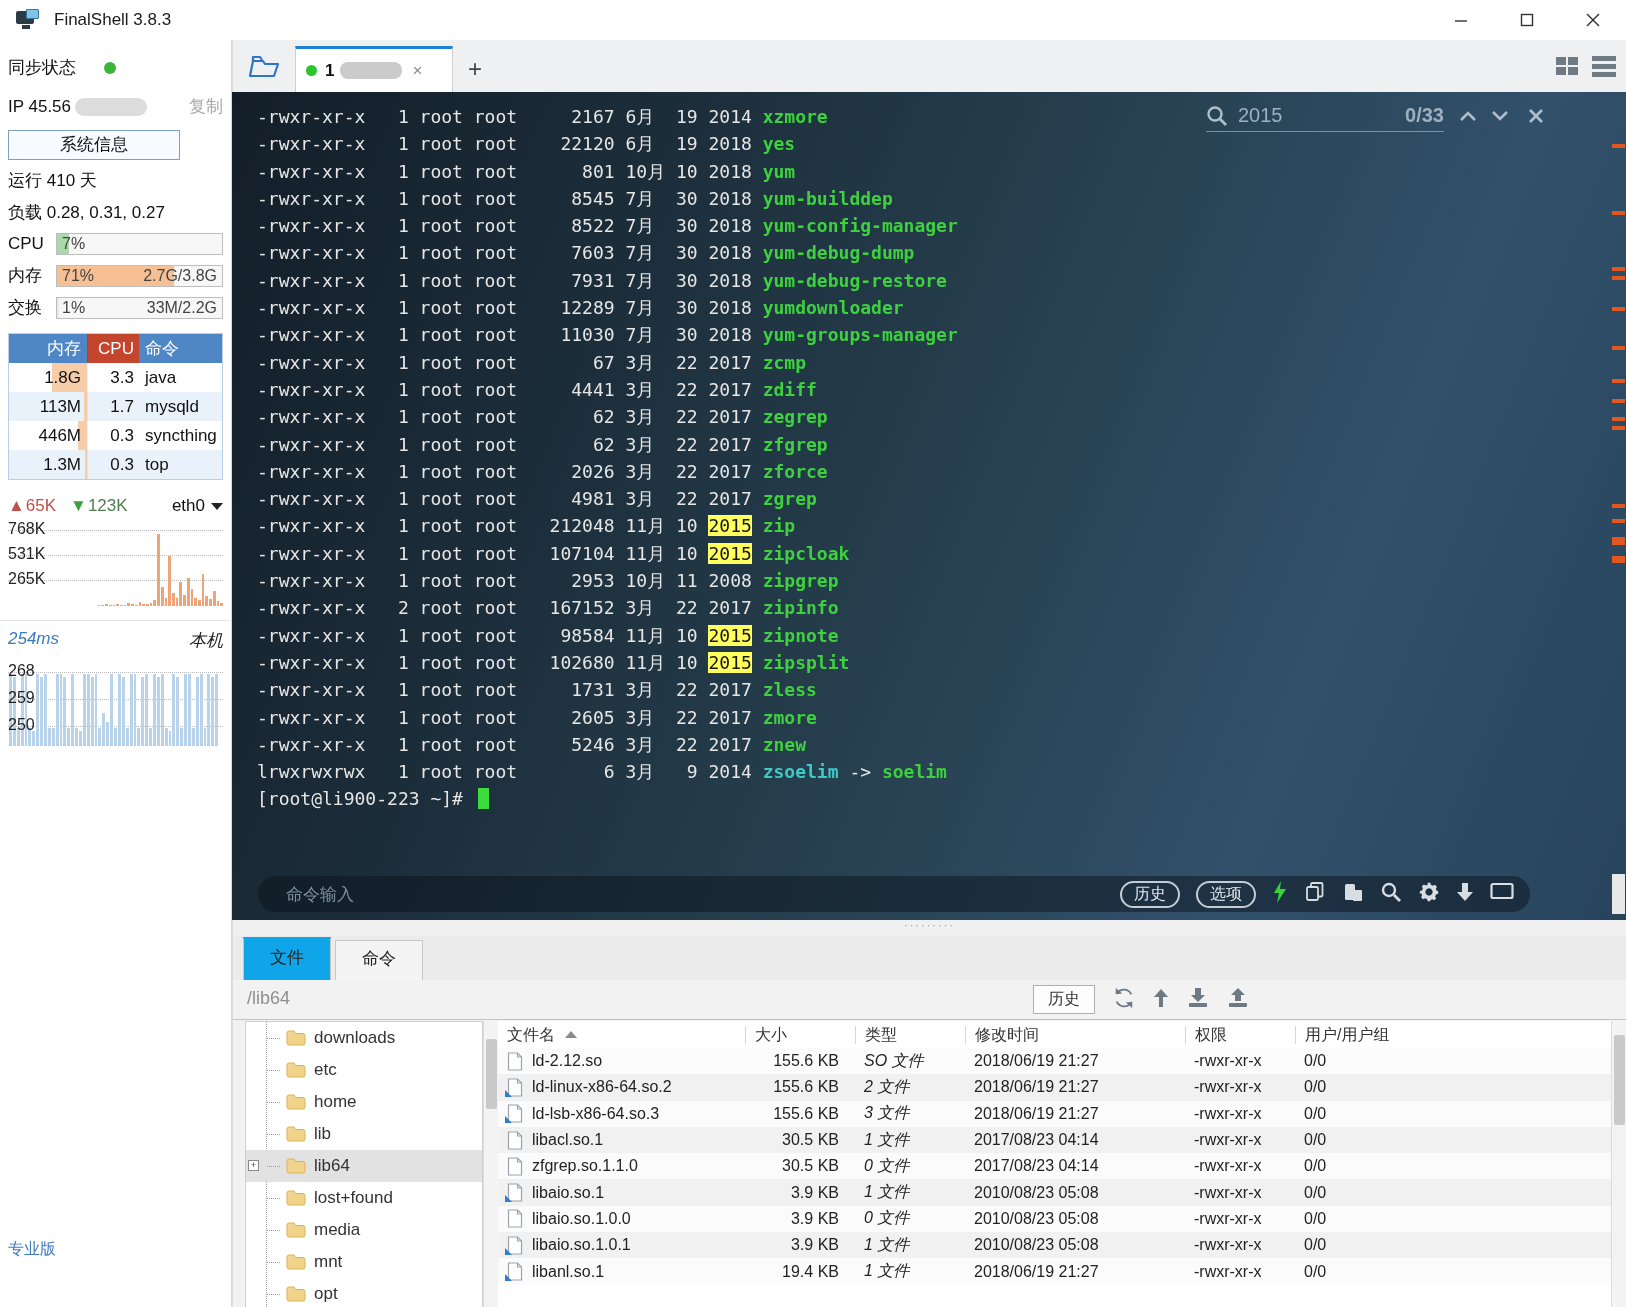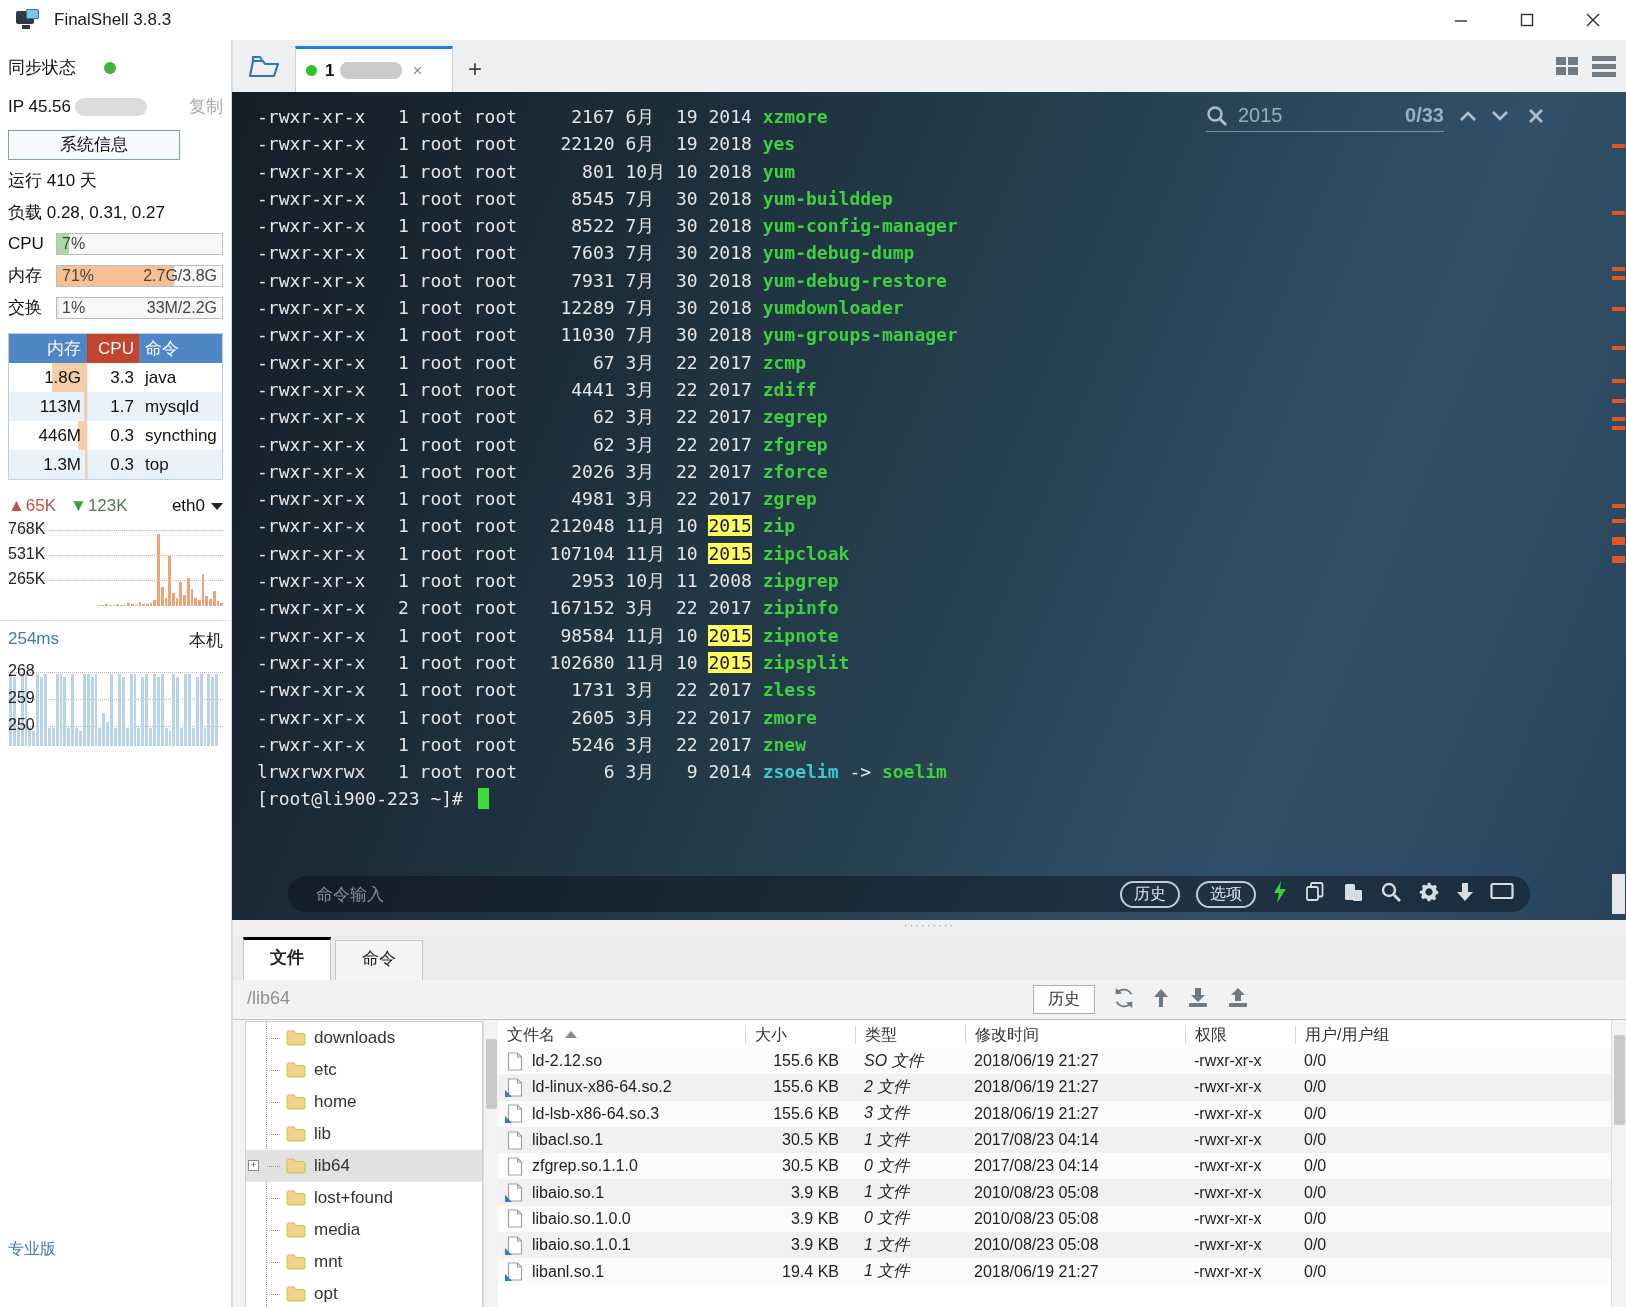--- a/index.html
+++ b/index.html
@@ -58,21 +58,21 @@
   .net-dn { color:#4f7d4f; }
   .iface { margin-left:auto; display:flex; align-items:center; }
   .caret-dn { width:0; height:0; border-left:6px solid transparent; border-right:6px solid transparent;
     border-top:7px solid #222; margin-left:6px; }
   .schart { position:relative; margin:6px 8px 0 8px; height:84px; }
   .schart .grid { position:absolute; left:0; right:0; border-top:1px dotted #bbb; }
   .schart .glabel { position:absolute; left:0; transform:translateY(-55%); font-size:16px; color:#222; background:transparent; z-index:2; }
   .bars { position:absolute; left:0; right:0; bottom:0; top:0; display:flex; align-items:flex-end; z-index:1; padding-left:44px; }
   .nbar { width:3px; margin-left:1px; background:#efa478; }
   .pbar { width:2.9px; margin-left:1px; background:#b9d3ea; }
-  .ping-head { display:flex; margin-top:14px; padding:0 8px; border-top:1px solid #e4e4e4; padding-top:8px; }
+  .ping-head { display:flex; margin-top:14px; padding:0 8px; border-top:1px solid #e4e4e4; padding-top:8px;font-style:italic; }
   .ping-ms { color:#3a7abf; }
   .ping-host { margin-left:auto; color:#222; }
   .schart.ping .bars { padding-left:0; }
   .disk-table { margin:16px 0 0 0; border-top:1px solid #cfcfcf; border-bottom:1px solid #cfcfcf; font-size:17px; }
   .dhead { display:flex; height:34px; line-height:34px; border-bottom:1px solid #e2e2e2; }
   .dh-path { width:92px; padding-left:8px; border-right:1px solid #d5d5d5; }
   .dh-size { flex:1; padding-left:10px; }
   .drow { display:flex; height:30px; line-height:30px; }
   .dc-path { width:92px; padding-left:8px; }
   .dc-size { flex:1; text-align:right; padding-right:10px; }
@@ -109,21 +109,21 @@
   .cursor { display:inline-block; width:11px; height:21px; background:#3ddc3d; vertical-align:-4px; margin-left:4px; }
 
   .term-search { position:absolute; right:82px; top:12px; display:flex; align-items:center; color:#9db0bf; }
   .search-main { display:flex; align-items:center; border-bottom:1px solid #7d8fa0; padding-bottom:4px; width:238px; }
   .search-query { font-size:20px; margin-left:10px; }
   .search-count { margin-left:auto; font-size:20px; font-weight:bold; }
   .search-nav { display:flex; align-items:center; gap:12px; margin-left:14px; }
   .search-nav svg { stroke:#aebecb; stroke-width:2.6; fill:none; }
   .search-close { margin-left:18px; }
 
-  .cmdbar { position:absolute; left:56px; right:96px; top:784px; height:36px; border-radius:19px;
+  .cmdbar { position:absolute; left:26px; right:96px; top:784px; height:36px; border-radius:19px;
     background:rgba(8,16,24,.45); display:flex; align-items:center; padding:0 16px; }
   .cmd-placeholder { color:#7f8f9b; font-size:17px; margin-left:12px; }
   .cmd-right { margin-left:auto; display:flex; align-items:center; gap:16px; }
   .pill-btn { border:2px solid #c4cdd3; border-radius:14px; color:#dfe6ea; font-size:16px; padding:1px 12px; }
   .cmd-ico svg { stroke:#d7dde2; fill:none; stroke-width:1.8; }
   .cmd-ico.fill svg { fill:#d7dde2; stroke:none; }
   .bolt svg { fill:#35d435; stroke:none; }
 
   .term-scroll { position:absolute; right:0; top:0; width:16px; height:100%; }
   .tick { position:absolute; right:1px; width:13px; height:4px; background:#e2571f; }
@@ -131,21 +131,21 @@
 
   
   .splitter { position:absolute; left:0; top:880px; width:100%; height:16px; background:#f0f0f0;
     border-left:1px solid #dcdcdc; text-align:center; color:#9a9a9a; font-size:11px; line-height:10px; letter-spacing:2px; }
 
   
   .bottom { position:absolute; left:0; top:896px; width:100%; height:371px; background:#f2f2f2; border-left:1px solid #dcdcdc; }
   .btabs { display:flex; align-items:flex-end; height:44px; background:#ebebeb; padding-left:10px; }
   .btab { width:88px; height:40px; text-align:center; line-height:36px; font-size:17px; color:#222;
     border:1px solid #c8c8c8; border-bottom:none; background:#f4f4f4; margin-right:4px; }
-  .btab.active { background:#ffffff; border-top:3px solid #000000; font-weight:bold; height:43px; }
+  .btab.active { background:#0ea5e9; border-top:3px solid #0ea5e9; font-weight:normal; height:43px; }
   .pathrow { position:relative; height:40px; border-bottom:1px solid #c3c3c3; background:#f2f2f2; }
   .path-text { position:absolute; left:14px; top:8px; font-size:18px; color:#8f8f8f; }
   .ptools { position:absolute; left:800px; top:5px; display:flex; align-items:center; gap:18px; }
   .hist-btn { border:1px solid #b0b0b0; background:#fdfdfd; font-size:16px; color:#333; padding:3px 14px; }
   .tool-ico svg { stroke:#6d7984; fill:none; stroke-width:2; }
   .tool-ico.fill svg { fill:#6d7984; stroke:none; }
 
   .bcontent { position:absolute; left:0; top:85px; right:0; bottom:0; display:flex;border-radius:27px; }
   .tree-box { position:relative; margin-left:12px; width:238px; background:#fff; border:1px solid #cfcfcf;
     border-bottom:none; overflow:hidden; }

